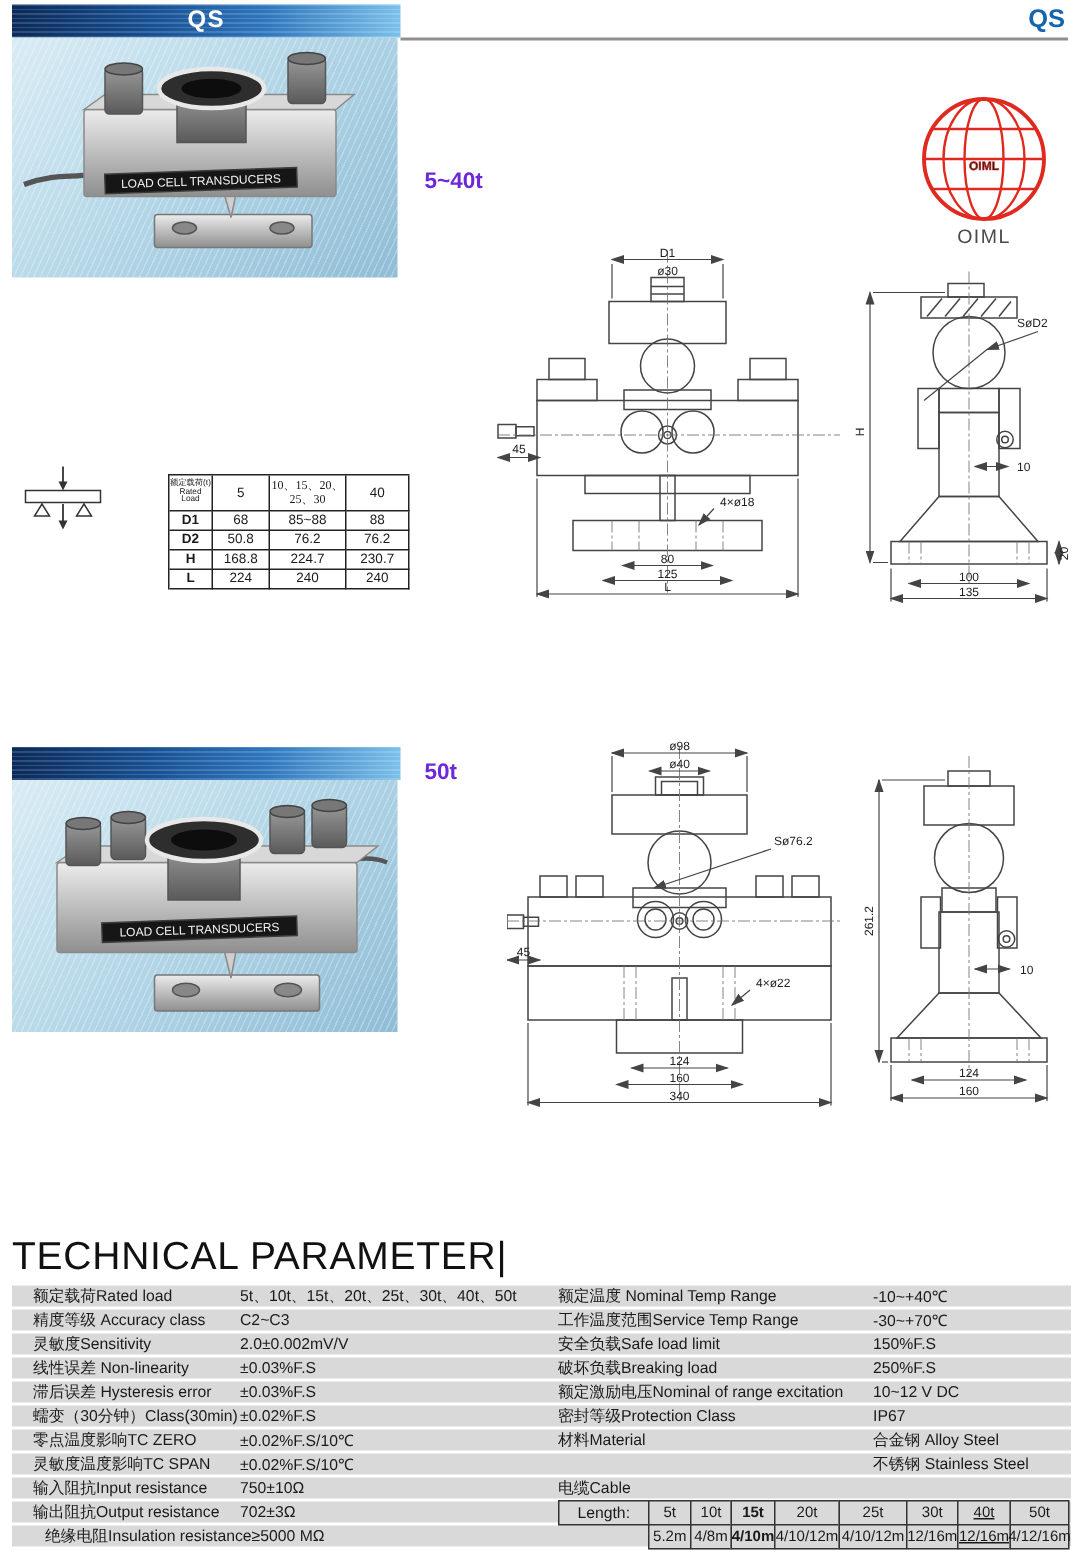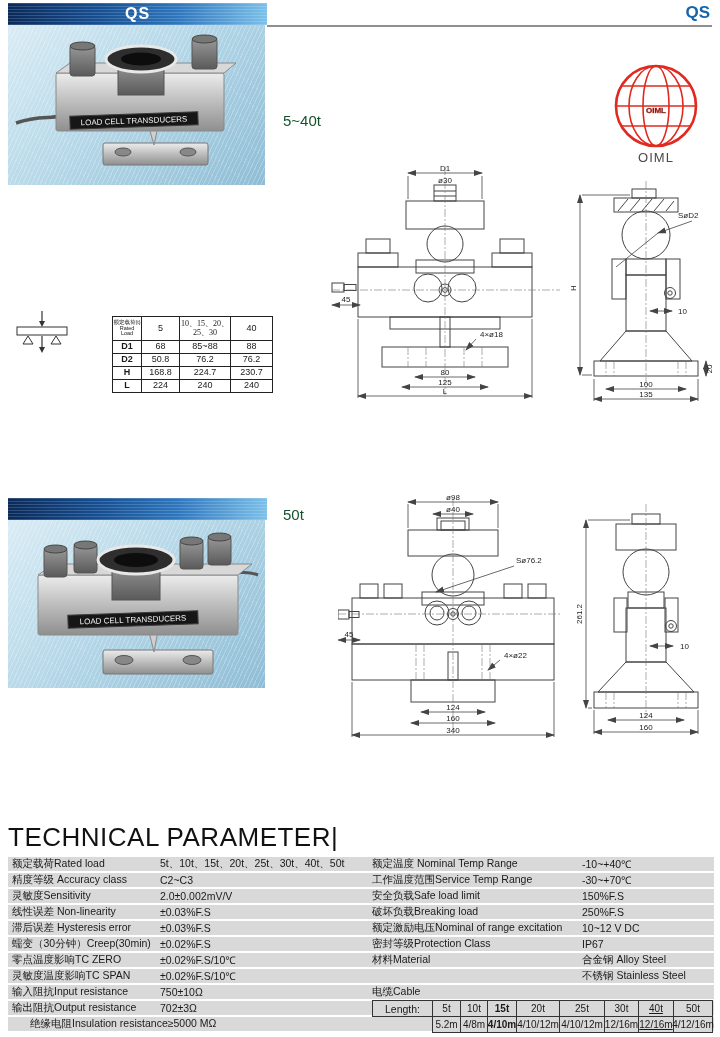--- a/index.html
+++ b/index.html
@@ -17,21 +17,21 @@
   .head-rule{position:absolute;left:267px;top:25px;width:445px;height:2px;background:#8f8f8f;}
 
   
   .photo{position:absolute;left:8px;width:257px;
          background:linear-gradient(135deg,#d9ecf5 0%,#b6d8e8 45%,#8fbdd6 100%);}
   .photo::after{content:"";position:absolute;inset:0;
          background:repeating-linear-gradient(115deg,rgba(255,255,255,.25) 0 1px,rgba(0,0,0,0) 1px 4px);}
   .photo svg{position:relative;z-index:1;display:block;}
 
   
-  .range-label{position:absolute;font-weight:normal;font-size:15px;color:#14532d;}
+  .range-label{position:absolute;font-weight:bold;font-size:15px;color:#6d28d9;}
   .oiml-caption{position:absolute;width:90px;text-align:center;font-size:13px;color:#4a4a4a;letter-spacing:1px;}
 
   
   .dim-table{position:absolute;left:112px;top:316px;display:grid;
              grid-template-columns:29px 38px 51px 42px;grid-template-rows:24px 13px 13px 13px 13px;
              border-left:1px solid #222;border-top:1px solid #222;background:#fff;}
   .dt-cell{border-right:1px solid #222;border-bottom:1px solid #222;
            display:flex;align-items:center;justify-content:center;font-size:9px;text-align:center;line-height:1.05;}
   .dt-head0{flex-direction:column;font-size:5.5px;}
   .dt-wrap{font-size:8px;padding:0 1px;font-family:Liberation Serif, serif;}
@@ -40,21 +40,21 @@
   
   .drw{position:absolute;}
   .drw text{font-family:"Liberation Sans",sans-serif;font-size:8px;fill:#222;}
   .drw .vtx{font-size:8px;}
 
   
   .tech-title{position:absolute;left:8px;top:822px;font-size:26px;color:#111;letter-spacing:.5px;}
   .tech-note{position:absolute;left:312px;top:839px;font-size:11.5px;color:#111;}
   .spec-table{position:absolute;left:8px;top:857px;width:706px;}
   .trow{display:flex;align-items:center;height:14px;background:#d9d9d9;margin-bottom:2px;font-size:10.5px;}
-  .tc1{width:152px;padding-left:4px;box-sizing:border-box;}
+  .tc1{width:152px;padding-left:14px;box-sizing:border-box;}
   .tc2{width:212px;}
   .tc3{width:210px;}
   .tc4{flex:1;}
   .tc-wide{width:374px;padding-left:22px;box-sizing:border-box;}
   .cable-box{position:absolute;left:365px;top:144px;z-index:2;}
   .cb-row{display:flex;height:16px;}
   .cb-cell{border:1px solid #333;margin-left:-1px;margin-top:-1px;background:#d9d9d9;
            display:flex;align-items:center;justify-content:center;font-size:10px;box-sizing:border-box;}
   .cb-blank{border:none;background:transparent;}
   .cw0{width:61px;font-size:10.5px;}
@@ -439,21 +439,21 @@
       <div class="tc3">破坏负载Breaking load</div>
       <div class="tc4">250%F.S</div>
     </div>
     <div class="trow">
       <div class="tc1">滞后误差 Hysteresis error</div>
       <div class="tc2">±0.03%F.S</div>
       <div class="tc3">额定激励电压Nominal of range excitation</div>
       <div class="tc4">10~12 V DC</div>
     </div>
     <div class="trow">
-      <div class="tc1">蠕变（30分钟）Creep(30min)</div>
+      <div class="tc1">蠕变（30分钟）Class(30min)</div>
       <div class="tc2">±0.02%F.S</div>
       <div class="tc3">密封等级Protection Class</div>
       <div class="tc4">IP67</div>
     </div>
     <div class="trow">
       <div class="tc1">零点温度影响TC ZERO</div>
       <div class="tc2">±0.02%F.S/10℃</div>
       <div class="tc3">材料Material</div>
       <div class="tc4">合金钢 Alloy Steel</div>
     </div>

